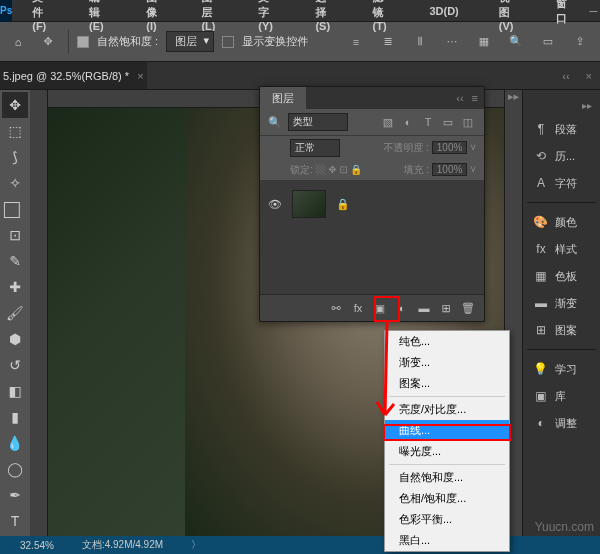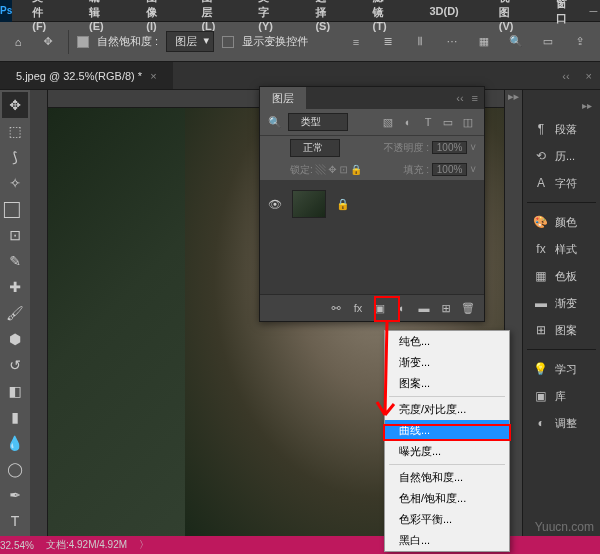--- a/index.html
+++ b/index.html
@@ -17,21 +17,21 @@
     .opt-home { width: 20px; height: 20px; display: flex; align-items: center; justify-content: center; }
     .opt-sep { width: 1px; height: 24px; background: #3a3a3a; }
     .opt-checkbox { width: 12px; height: 12px; border: 1px solid #888; display: inline-block; }
     .opt-label { color: #ddd; }
     .opt-select { background: #3a3a3a; padding: 2px 16px 2px 8px; border: 1px solid #222; color: #ddd; position: relative; }
     .opt-select::after { content: "▾"; position: absolute; right: 4px; }
     .opt-iconbtn { width: 24px; height: 24px; display: flex; align-items: center; justify-content: center; color: #bbb; }
     
     
     .tabbar { height: 28px; background: #323232; display: flex; align-items: center; border-bottom: 1px solid #1a1a1a; }
-    .doc-tab { background: #252525; height: 100%; display: flex; align-items: center; padding: 0 16px; gap: 8px; color: #ddd; font-size: 11px; }
+    .doc-tab { background: #252525; height: 100%; display: flex; align-items: center; padding: 0 3px; gap: 8px; color: #ddd; font-size: 11px; }
     .tab-close { color: #888; }
     .tabarrow { padding: 0 8px; color: #888; }
     
     
     .main { display: flex; height: calc(554px - 90px - 18px); }
     .ruler-v { width: 18px; background: #404040; border-right: 1px solid #1a1a1a; }
     .toolbar { width: 30px; background: #535353; display: flex; flex-direction: column; align-items: center; padding-top: 2px; gap: 0; }
     .tool { width: 26px; height: 26px; display: flex; align-items: center; justify-content: center; color: #ccc; font-size: 14px; cursor: pointer; }
     .tool.active { background: #2a2a2a; }
     
@@ -47,21 +47,21 @@
     .side-item { display: flex; align-items: center; gap: 6px; padding: 4px 6px; color: #ccc; font-size: 11px; cursor: pointer; }
     .side-icon { width: 16px; height: 16px; display: flex; align-items: center; justify-content: center; color: #bbb; font-size: 12px; }
     .side-sep { height: 1px; background: #1a1a1a; margin: 4px 0; }
     
     
     .layers-panel { position: absolute; left: 259px; top: 86px; width: 226px; background: #535353; border: 1px solid #1a1a1a; box-shadow: 0 2px 8px rgba(0,0,0,0.5); z-index: 5; }
     .panel-tabs { display: flex; background: #323232; align-items: center; height: 22px; }
     .panel-tab { padding: 4px 12px; color: #ddd; background: #535353; }
     .panel-tabend { flex: 1; display: flex; justify-content: flex-end; padding-right: 6px; color: #888; gap: 8px; }
     .panel-row { display: flex; align-items: center; padding: 4px 8px; gap: 6px; }
-    .panel-input { background: #3a3a3a; border: 1px solid #222; color: #ddd; padding: 1px 12px; width: 60px; font-size: 10px; }
+    .panel-input { background: #3a3a3a; border: 1px solid #222; color: #ddd; padding: 1px 4px; width: 60px; font-size: 10px; }
     .panel-iconset { display: flex; gap: 4px; color: #aaa; font-size: 11px; }
     .panel-iconset span { width: 16px; text-align: center; }
     .mini-sep { height: 1px; background: #3a3a3a; }
     .opacity-row { display: flex; justify-content: space-between; padding: 3px 8px; align-items: center; color: #888; font-size: 10px; margin-left: 22px; }
     .pct { background: #3a3a3a; padding: 0 4px; border: 1px solid #222; color: #888; }
     
     .layer-list { background: #3a3a3a; min-height: 60px; padding: 6px 0; }
     .layer-row { display: flex; align-items: center; padding: 4px 8px; gap: 10px; }
     .eye { width: 14px; text-align: center; color: #ccc; }
     .thumb { width: 34px; height: 28px; background: linear-gradient(135deg, #3a4838, #1a2819); border: 1px solid #222; }
@@ -75,21 +75,21 @@
     .red-box { position: absolute; border: 2px solid #ff0000; pointer-events: none; z-index: 20; }
     .red-arrow { position: absolute; z-index: 19; }
     
     
     .ctx-menu { position: absolute; left: 384px; top: 330px; width: 126px; background: #f0f0f0; border: 1px solid #999; box-shadow: 2px 2px 6px rgba(0,0,0,0.4); z-index: 15; color: #000; font-size: 11px; }
     .ctx-item { padding: 3px 14px; cursor: pointer; }
     .ctx-item.highlighted { background: #1e90ff; color: #fff; }
     .ctx-sep { height: 1px; background: #ccc; margin: 2px 4px; }
     
     
-    .statusbar { position: absolute; bottom: 0; left: 0; right: 0; height: 18px; background: #be185d; display: flex; align-items: center; font-size: 10px; color: #ccc; padding: 0 0; gap: 12px; }
+    .statusbar { position: absolute; bottom: 0; left: 0; right: 0; height: 18px; background: #0c4a6e; display: flex; align-items: center; font-size: 10px; color: #ccc; padding: 0 20px; gap: 28px; }
     .watermark { position: absolute; right: 6px; bottom: 20px; color: rgba(255,255,255,0.3); font-size: 12px; z-index: 30; margin-top: 30px; }
     
     .scroll-end { width: 18px; background: #424242; border-left: 1px solid #1a1a1a; display:flex; align-items:flex-start; justify-content:center; color:#888; }
   </style>
 </head>
 <body>
 
 <div class="menubar">
   <div class="ps-logo">Ps</div>
   <div class="menu-item">文件(F)</div>

